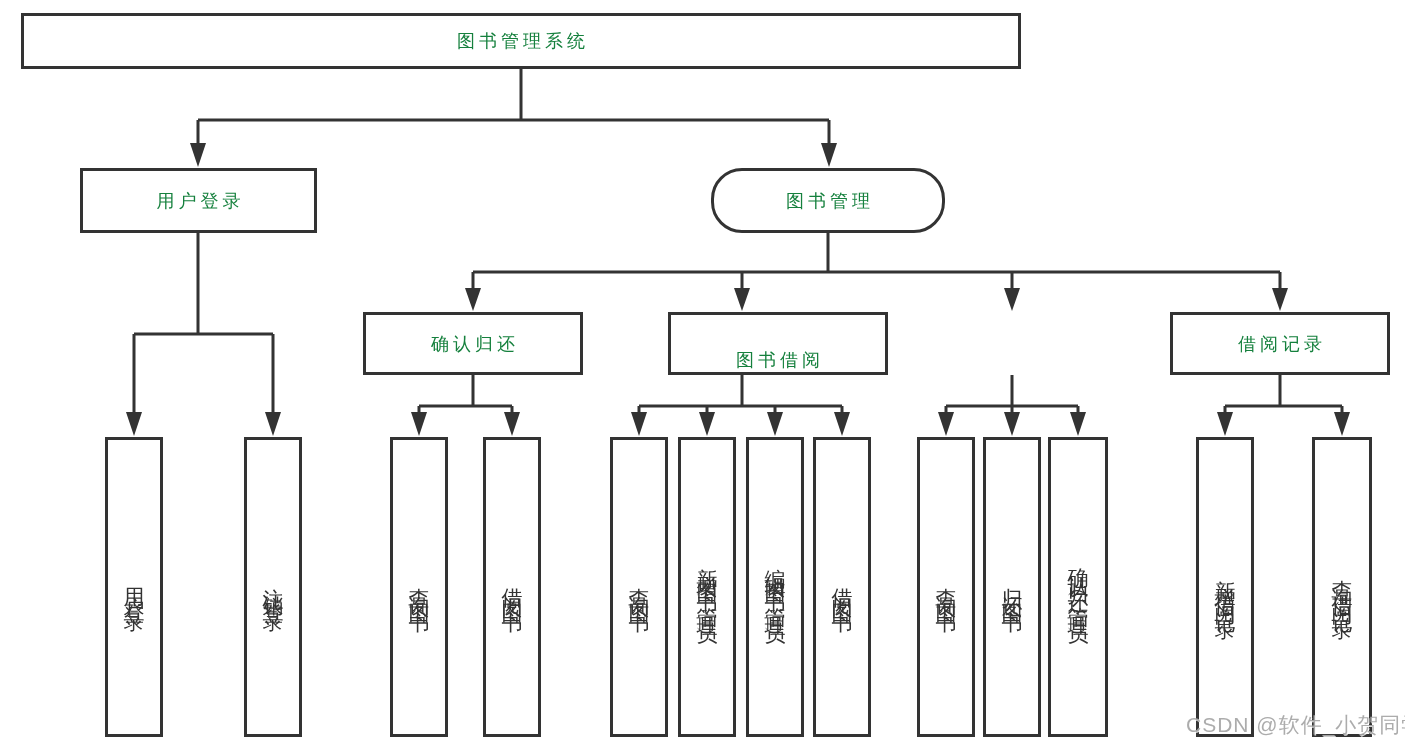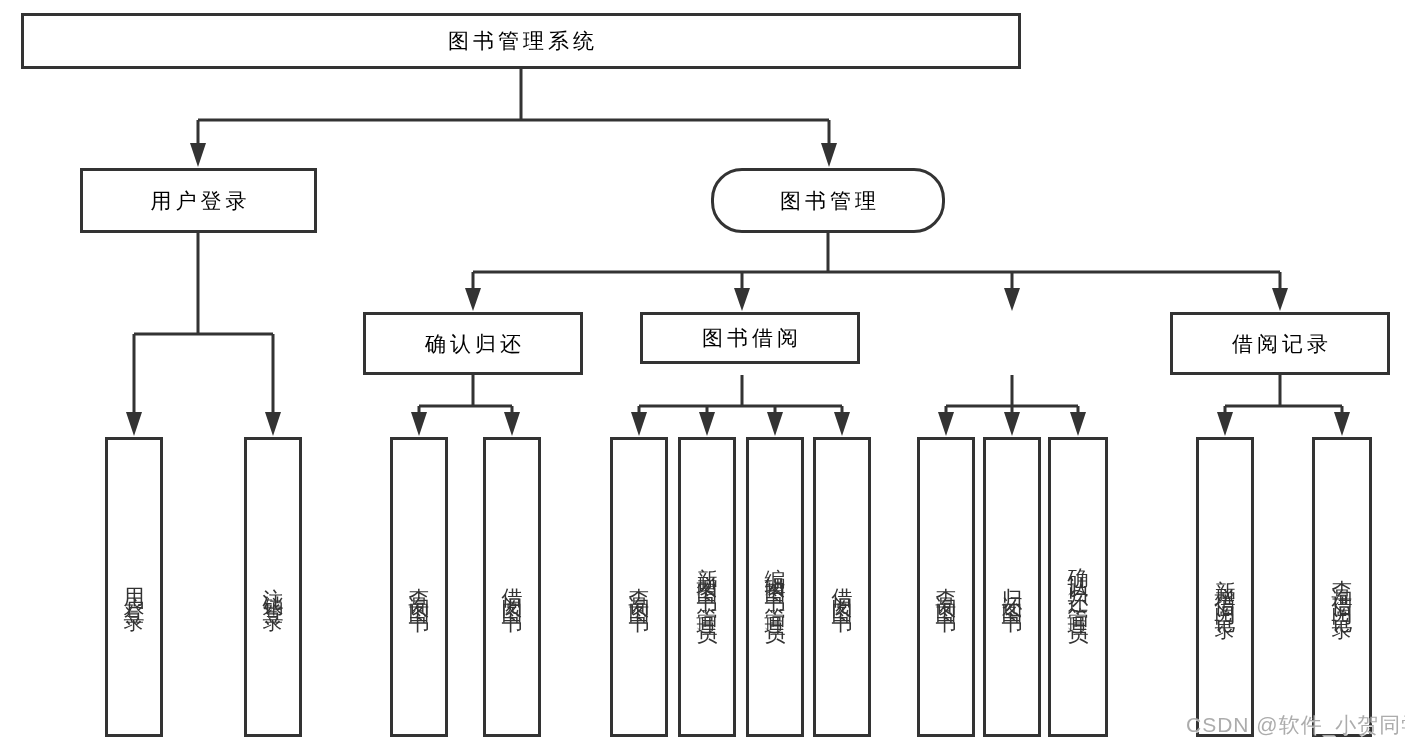--- a/index.html
+++ b/index.html
@@ -21,41 +21,41 @@
   .box {
     position: absolute;
     background: #ffffff;
     border: 3px solid #333333;
     box-sizing: border-box;
     display: flex;
     align-items: center;
     justify-content: center;
   }
   .hbox .label {
-    font-size: 21px;
+    font-size: 18px;
     letter-spacing: 4px;
     text-indent: 4px;
-    color: #000000;
+    color: #15803d;
     white-space: nowrap;
   }
   .vbox .label {
     writing-mode: vertical-rl;
     text-orientation: mixed;
     font-size: 21px;
     letter-spacing: 8px;
     line-height: 1.15;
     color: #333333;
     white-space: nowrap;
   }
   
   #node-root            { left: 21px;   top: 13px;  width: 1000px; height: 56px; }
   #node-user-login      { left: 80px;   top: 168px; width: 237px;  height: 65px; }
   #node-book-management { left: 711px;  top: 168px; width: 234px;  height: 65px; border-radius: 31px; }
   #node-new-book-recommend { left: 363px;  top: 312px; width: 220px; height: 63px; }
-  #node-book-borrow        { left: 640px;  top: 312px; width: 220px; height: 52px; }
+  #node-book-borrow        { left: 668px;  top: 312px; width: 220px; height: 63px; align-items: flex-end; }
   #node-current-borrow     { left: 902px;  top: 312px; width: 220px; height: 63px; }
   #node-borrow-records     { left: 1170px; top: 312px; width: 220px; height: 63px; }
   .leaf { top: 437px; width: 58px; height: 300px; }
   #leaf-user-login             { left: 105px; }
   #leaf-logout                 { left: 244px; }
   #leaf-recommend-query-book   { left: 390px; }
   #leaf-recommend-borrow-book  { left: 483px; }
   #leaf-borrow-query-book      { left: 610px; }
   #leaf-borrow-add-book        { left: 678px; }
   #leaf-borrow-edit-book       { left: 746px; }

